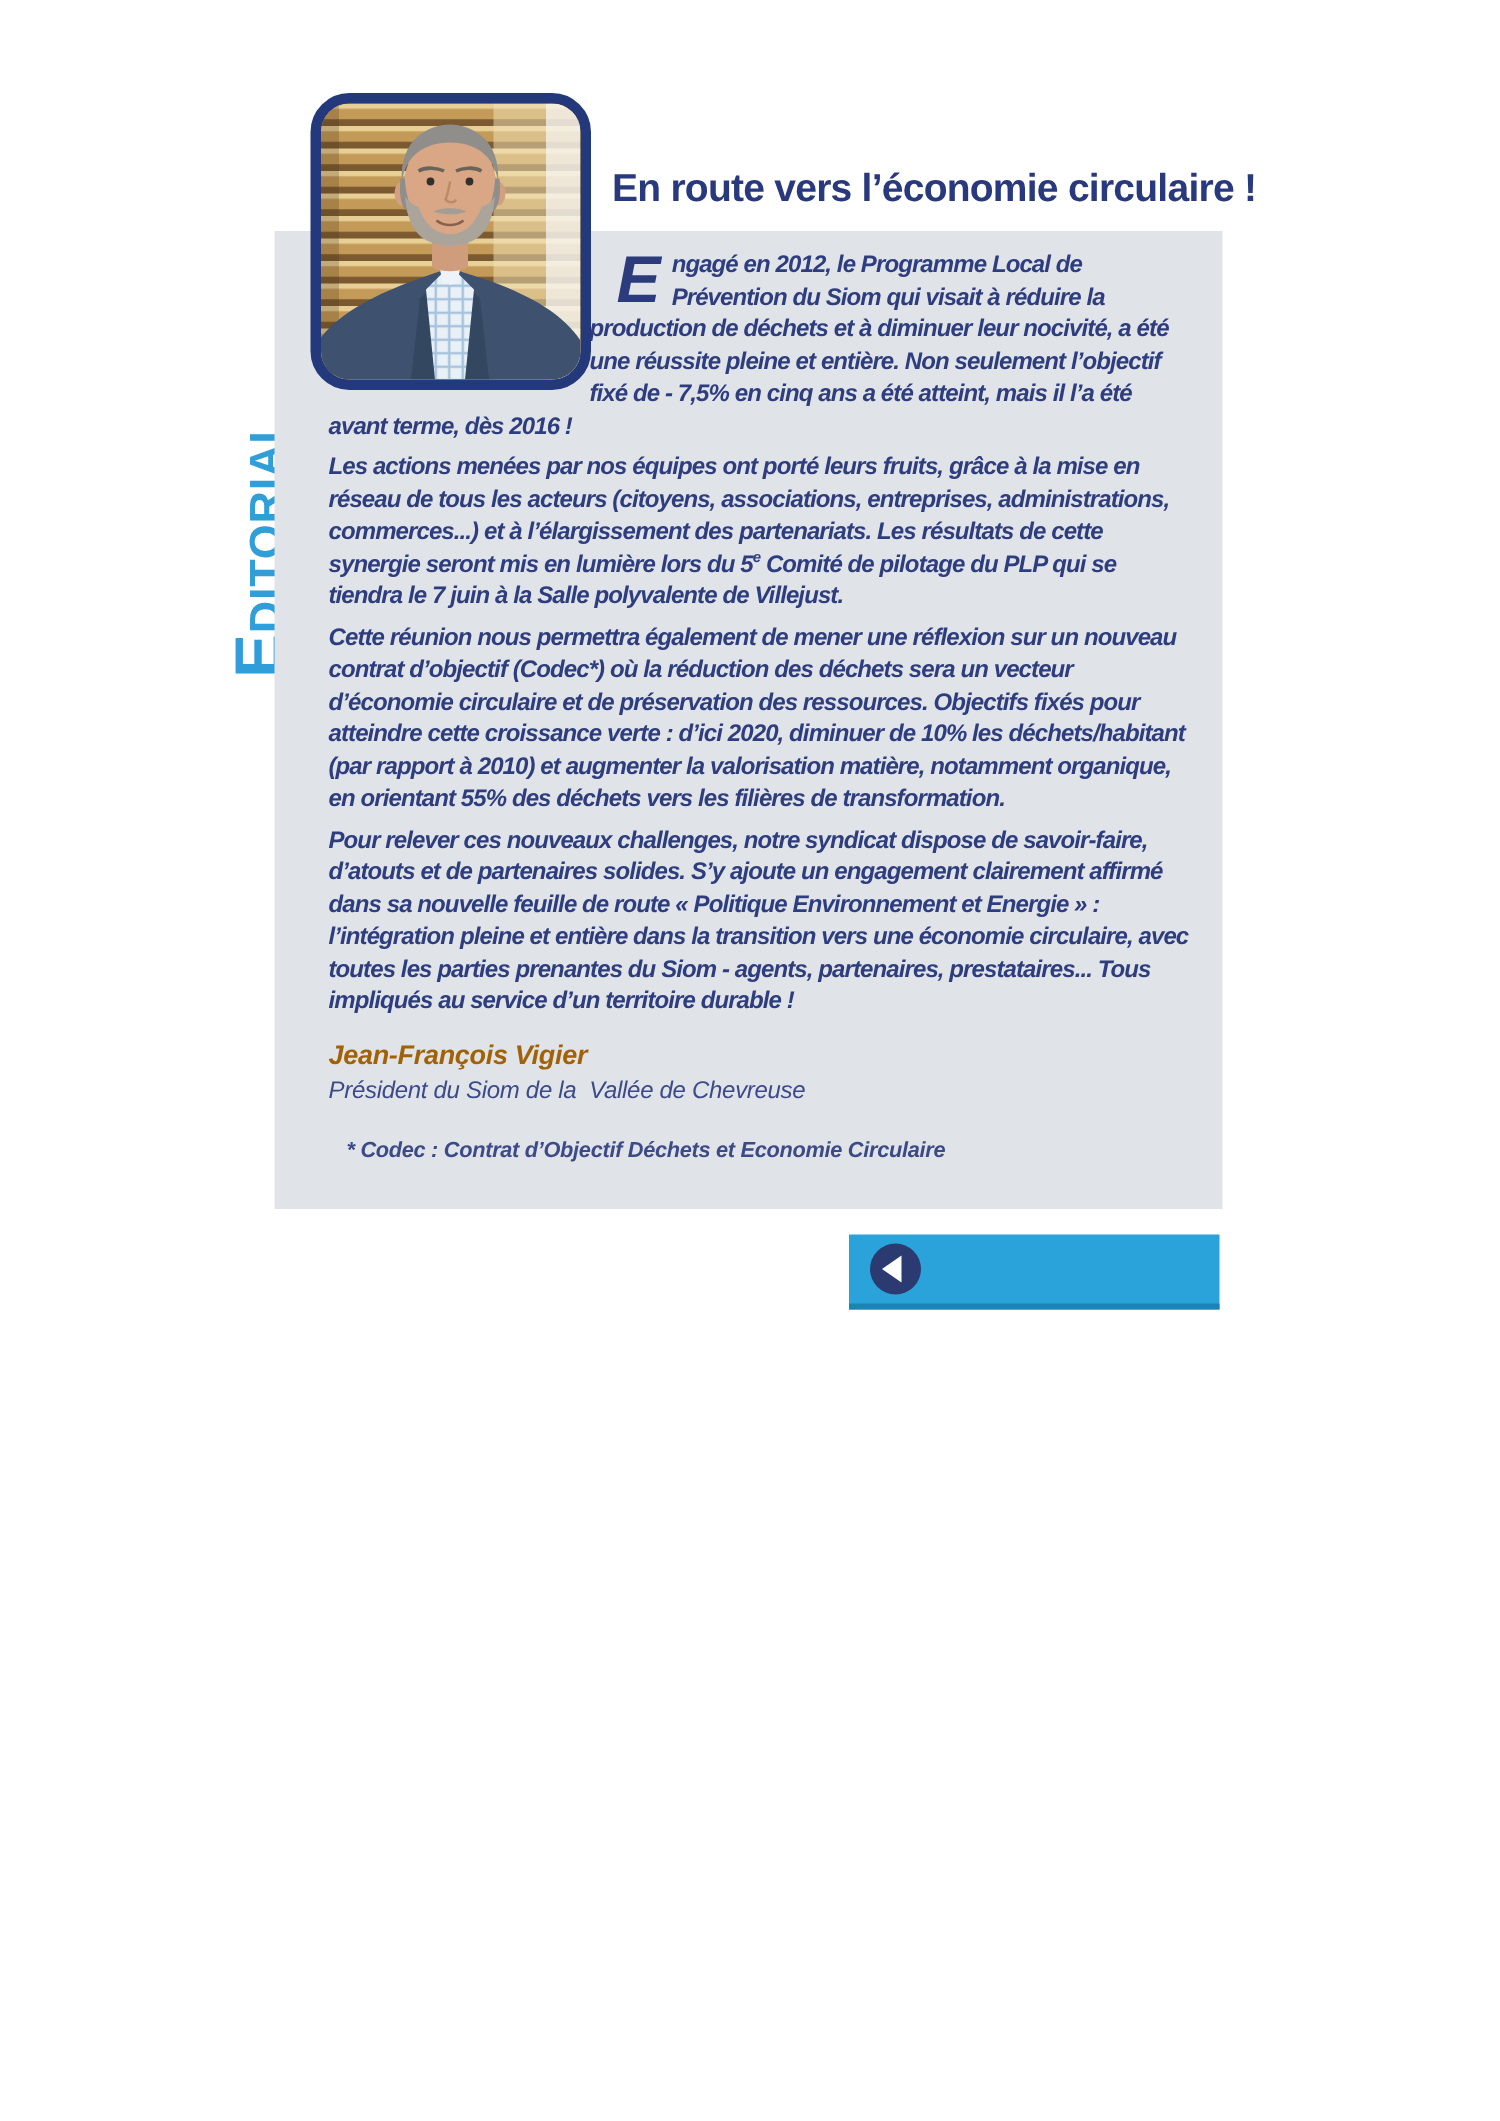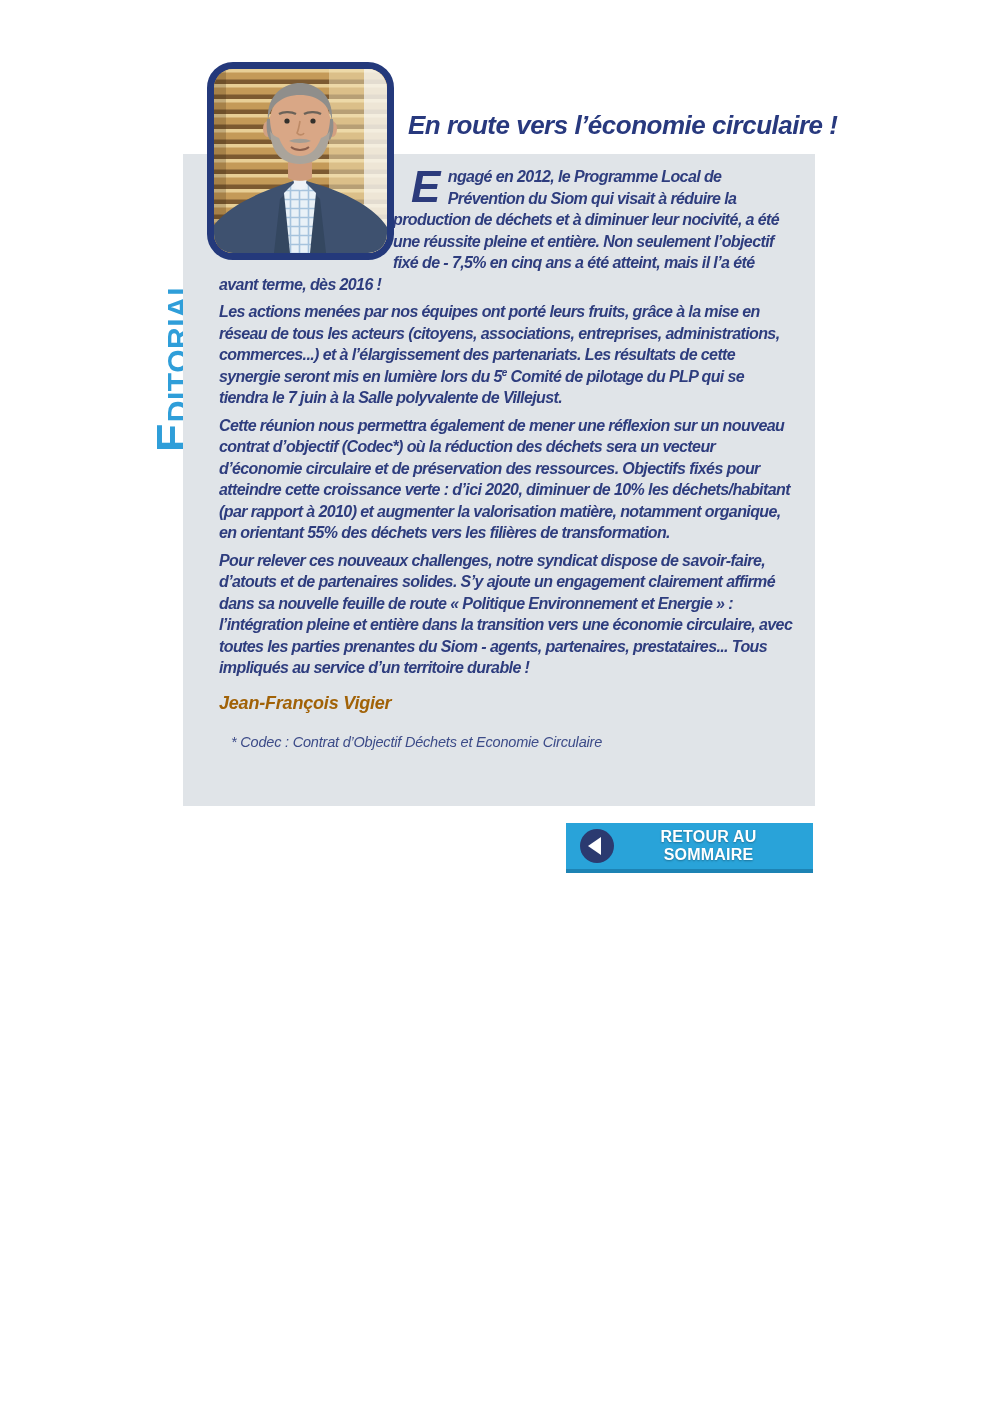--- a/index.html
+++ b/index.html
@@ -8,21 +8,21 @@
     font-family:"Liberation Sans","DejaVu Sans",sans-serif;
   }
   
   .panel{
     position:absolute;left:183px;top:154px;width:632px;height:652px;
     background:#e0e4e8;
   }
   
   .headline{
     position:absolute;left:408px;top:110px;width:560px;
-    font-size:26px;font-weight:bold;letter-spacing:-0.5px;color:#28397e;font-style:italic;
+    font-size:26px;font-weight:bold;letter-spacing:-0.5px;color:#28397e;
   }
   
   .vertical-label{
     position:absolute;left:147px;top:452px;width:210px;height:52px;
     transform:rotate(-90deg);transform-origin:0 0;
     font-size:30px;font-weight:bold;font-style:normal;color:#2f9ed9;
     letter-spacing:0.5px;line-height:52px;
   }
   .vertical-label::first-letter{font-size:44px;}
   
@@ -48,21 +48,21 @@
   
   .sig-name{
     margin-top:14px;font-size:18px;font-weight:bold;font-style:italic;
     color:#a16207;letter-spacing:-0.2px;
   }
   .sig-role{
     margin-top:3px;font-size:16px;font-weight:normal;font-style:italic;
     color:#3c4b88;letter-spacing:-0.2px;white-space:pre-wrap;
   }
   .footnote{
-    margin:18px 0 0 12px;font-size:14.5px;font-weight:normal;font-style:italic;
+    margin:18px 0 0 12px;font-size:14.5px;font-weight:bold;font-style:italic;
     color:#3c4b88;letter-spacing:-0.2px;
   }
   
   .back-btn{
     position:absolute;left:566px;top:823px;width:247px;height:50px;
     box-sizing:border-box;background:#29a3d9;border:none;
     border-bottom:4px solid #1d83b4;cursor:pointer;
     display:flex;align-items:center;padding:0 10px 0 14px;
   }
   .btn-circle{
@@ -92,20 +92,21 @@
   <div class="panel">
     <div class="body-text">
       <div class="photo-spacer"></div>
       <div id="paragraphs">
           <p class="para"><span class="dropcap">E</span><span>ngagé en 2012, le Programme Local de Prévention du Siom qui visait à réduire la production de déchets et à diminuer leur nocivité, a été une réussite pleine et entière. Non seulement l’objectif fixé de - 7,5% en cinq ans a été atteint, mais il l’a été avant terme, dès 2016 !</span></p>
           <p class="para"><span>Les actions menées par nos équipes ont porté leurs fruits, grâce à la mise en réseau de tous les acteurs (citoyens, associations, entreprises, administrations, commerces...) et à l’élargissement des partenariats. Les résultats de cette synergie seront mis en lumière lors du 5</span><span class="sup">e</span><span> Comité de pilotage du PLP qui se tiendra le 7 juin à la Salle polyvalente de Villejust.</span></p>
           <p class="para"><span>Cette réunion nous permettra également de mener une réflexion sur un nouveau contrat d’objectif (Codec*) où la réduction des déchets sera un vecteur d’économie circulaire et de préservation des ressources. Objectifs fixés pour atteindre cette croissance verte : d’ici 2020, diminuer de 10% les déchets/habitant (par rapport à 2010) et augmenter la valorisation matière, notamment organique, en orientant 55% des déchets vers les filières de transformation.</span></p>
           <p class="para"><span>Pour relever ces nouveaux challenges, notre syndicat dispose de savoir-faire, d’atouts et de partenaires solides. S’y ajoute un engagement clairement affirmé dans sa nouvelle feuille de route « Politique Environnement et Energie » : l’intégration pleine et entière dans la transition vers une économie circulaire, avec toutes les parties prenantes du Siom - agents, partenaires, prestataires... Tous impliqués au service d’un territoire durable !</span></p>
         </div>
       <div class="sig-name">Jean-François Vigier</div>
+      <div class="sig-role">Président du Siom de la  Vallée de Chevreuse</div>
       <div class="footnote">* Codec : Contrat d’Objectif Déchets et Economie Circulaire</div>
     </div>
   </div>
 
   <div class="photo-frame">
     <svg viewBox="0 0 173 184" preserveAspectRatio="none">
       <defs>
         <pattern id="slats" width="173" height="15" patternUnits="userSpaceOnUse">
           <rect x="0" y="0" width="173" height="15" fill="#c49a58"></rect>
           <rect x="0" y="0" width="173" height="3.5" fill="#e8cf96"></rect>
@@ -151,16 +152,15 @@
       <path d="M90,45 C94,43 102,42 107,45" stroke="#6b6258" stroke-width="2.4" fill="none"></path>
 
       <path d="M86,52 C85,58 84,62 83,64 C85,66.5 89,66.5 90,64" stroke="#bd8a66" stroke-width="1.6" fill="none"></path>
     </svg>
   </div>
 
   <button class="back-btn">
     <span class="btn-circle">
       <span class="tri"></span>
     </span>
-    <span class="btn-label">RETOUR AU SOMMAIRE</span>
   </button>
 
 </div>
 
 </body></html>

